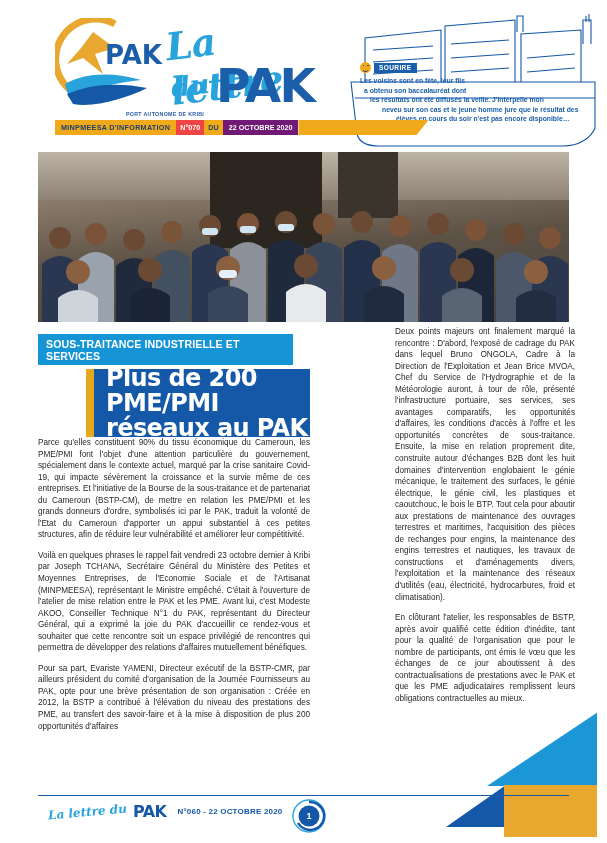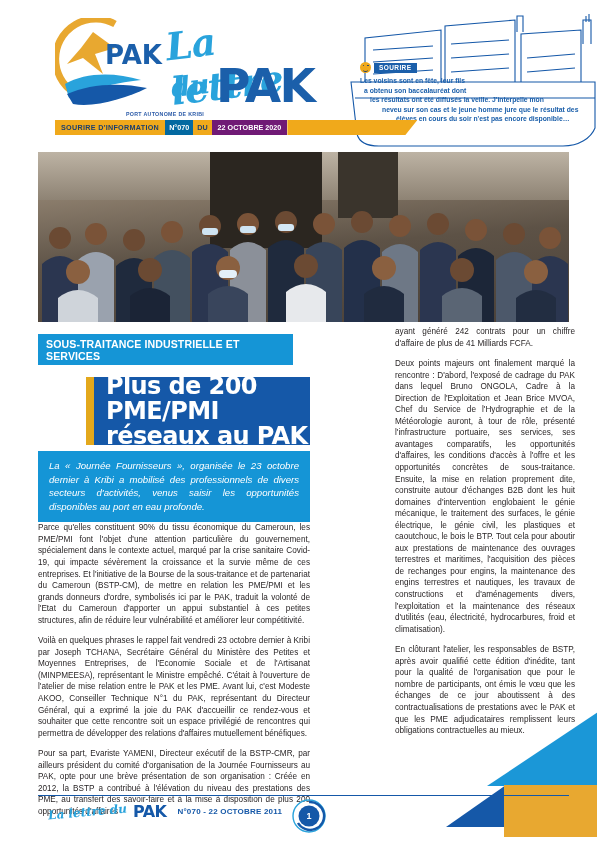--- a/index.html
+++ b/index.html
@@ -55,21 +55,21 @@
   .st1{padding-left:0px;}
   .st2{padding-left:4px;}
   .st3{padding-left:10px;}
   .st4{padding-left:22px;}
   .st5{padding-left:36px;}
 
   
   .bulletin{position:absolute;left:55px;top:120px;height:15px;display:flex;align-items:stretch;z-index:12;}
   .bl-a{background:#F0A91B;color:#1b3f6e;font-size:7.2px;font-weight:bold;
       display:flex;align-items:center;padding:0 6px;letter-spacing:.3px;}
-  .bl-num{background:#0369a1;color:#fff;font-size:7.2px;font-weight:bold;
+  .bl-num{background:#ef4444;color:#fff;font-size:7.2px;font-weight:bold;
       display:flex;align-items:center;padding:0 4px;}
   .bl-du{background:#F0A91B;color:#1b3f6e;font-size:7.2px;font-weight:bold;
       display:flex;align-items:center;padding:0 4px;}
   .bl-date{background:#701a75;color:#fff;font-size:7.2px;font-weight:bold;
       display:flex;align-items:center;padding:0 6px;}
   .bl-tail{background:#F0A91B;width:130px;
       clip-path:polygon(0 0,100% 0,calc(100% - 12px) 100%,0 100%);}
 
   
   .photo{position:absolute;left:38px;top:152px;width:531px;height:170px;overflow:hidden;}
@@ -77,21 +77,21 @@
   .ph-wall{position:absolute;left:0;top:0;width:100%;height:48px;background:linear-gradient(180deg,#bdb3a4,#8e8374);}
   .ph-door{position:absolute;left:172px;top:0;width:112px;height:96px;background:#2b2620;}
   .ph-door2{position:absolute;left:300px;top:0;width:60px;height:66px;background:#3a342c;}
   .crowd{position:absolute;left:0;bottom:0;width:100%;height:132px;}
 
   
   .lcol{position:absolute;left:38px;top:334px;width:272px;}
 
   .kicker{background:#1595D6;color:#fff;font-size:10.6px;font-weight:bold;
      letter-spacing:.1px;padding:3.5px 8px;width:255px;box-sizing:border-box;}
-  .headline-wrap{display:flex;margin-top:12px;height:68px;padding-left:48px;}
+  .headline-wrap{display:flex;margin-top:4px;height:68px;padding-left:48px;}
   .hl-bar{width:8px;background:#E3A81C;}
   .hl-box{flex:1;background:#1558A8;display:flex;align-items:center;padding-left:12px;}
   .hl-text{color:#fff;font-size:24px;font-weight:bold;line-height:25px;
      font-family:"DejaVu Sans",sans-serif;letter-spacing:-.6px;}
   .intro{margin-top:6px;background:#1595D6;color:#fff;font-style:italic;
      font-size:9.6px;line-height:13.6px;padding:8px 11px 9px 11px;
      text-align:justify;font-family:"Liberation Sans",sans-serif;}
 
   .bodytext{font-size:8.2px;line-height:11.55px;color:#231f20;text-align:justify;
      hyphens:none;}
@@ -181,21 +181,21 @@
       <div class="smile-text">
         <div class="st1">Les voisins sont en fête, leur fils</div>
         <div class="st2">a obtenu son baccalauréat dont</div>
         <div class="st3">les résultats ont été diffusés la veille. J'interpelle mon</div>
         <div class="st4">neveu sur son cas et le jeune homme jure que le résultat des</div>
         <div class="st5">élèves en cours du soir n'est pas encore disponible…</div>
       </div>
     </div>
 
     <div class="bulletin">
-      <div class="bl-a">SOURIRE D'INFORMATION</div>
+      <div class="bl-a">MINPMEESA D'INFORMATION</div>
       <div class="bl-num">N°070</div>
       <div class="bl-du">DU</div>
       <div class="bl-date">22 OCTOBRE 2020</div>
       <div class="bl-tail"></div>
     </div>
   </div>
 
   <div class="photo">
     <div class="ph-bg"></div>
     <div class="ph-wall"></div>
@@ -260,46 +260,44 @@
     <div class="headline-wrap">
       <div class="hl-bar"></div>
       <div class="hl-box">
         <div class="hl-text">
           <div>Plus de 200 PME/PMI</div>
           <div>réseaux au PAK</div>
         </div>
       </div>
     </div>
 
-    <div class="intro">La « Journée Fournisseurs », organisée le 23 octobre dernier à Kribi a mobilisé des professionnels de divers secteurs d'activités, venus saisir les opportunités disponibles au port en eau profonde.</div>
 
     <div class="bodytext">
       <p>Parce qu'elles constituent 90% du tissu économique du Cameroun, les PME/PMI font l'objet d'une attention particulière du gouvernement, spécialement dans le contexte actuel, marqué par la crise sanitaire Covid-19, qui impacte sévèrement la croissance et la survie même de ces entreprises. Et l'initiative de la Bourse de la sous-traitance et de partenariat du Cameroun (BSTP-CM), de mettre en relation les PME/PMI et les grands donneurs d'ordre, symbolisés ici par le PAK, traduit la volonté de l'Etat du Cameroun d'apporter un appui substantiel à ces petites structures, afin de réduire leur vulnérabilité et améliorer leur compétitivité.</p>
       <p>Voilà en quelques phrases le rappel fait vendredi 23 octobre dernier à Kribi par Joseph TCHANA, Secrétaire Général du Ministère des Petites et Moyennes Entreprises, de l'Economie Sociale et de l'Artisanat (MINPMEESA), représentant le Ministre empêché. C'était à l'ouverture de l'atelier de mise relation entre le PAK et les PME. Avant lui, c'est Modeste AKOO, Conseiller Technique N°1 du PAK, représentant du Directeur Général, qui a exprimé la joie du PAK d'accueillir ce rendez-vous et souhaiter que cette rencontre soit un espace privilégié de rencontres qui permettra de développer des relations d'affaires mutuellement bénéfiques.</p>
       <p>Pour sa part, Evariste YAMENI, Directeur exécutif de la BSTP-CMR, par ailleurs président du comité d'organisation de la Journée Fournisseurs au PAK, opte pour une brève présentation de son organisation : Créée en 2012, la BSTP a contribué à l'élévation du niveau des prestations des PME, au transfert des savoir-faire et à la mise à disposition de plus 200 opportunités d'affaires</p>
     </div>
   </div>
 
   <div class="rcol">
     <div class="bodytext">
-      <p>ayant généré 242 contrats pour un chiffre d'affaire de plus de 41 Milliards FCFA.</p>
       <p>Deux points majeurs ont finalement marqué la rencontre : D'abord, l'exposé de cadrage du PAK dans lequel Bruno ONGOLA, Cadre à la Direction de l'Exploitation et Jean Brice MVOA, Chef du Service de l'Hydrographie et de la Météorologie auront, à tour de rôle, présenté l'infrastructure portuaire, ses services, ses avantages comparatifs, les opportunités d'affaires, les conditions d'accès à l'offre et les opportunités concrètes de sous-traitance. Ensuite, la mise en relation proprement dite, construite autour d'échanges B2B dont les huit domaines d'intervention englobaient le génie mécanique, le traitement des surfaces, le génie électrique, le génie civil, les plastiques et caoutchouc, le bois le BTP. Tout cela pour aboutir aux prestations de maintenance des ouvrages terrestres et maritimes, l'acquisition des pièces de rechanges pour engins, la maintenance des engins terrestres et nautiques, les travaux de constructions et d'aménagements divers, l'exploitation et la maintenance des réseaux d'utilités (eau, électricité, hydrocarbures, froid et climatisation).</p>
       <p>En clôturant l'atelier, les responsables de BSTP, après avoir qualifié cette édition d'inédite, tant pour la qualité de l'organisation que pour le nombre de participants, ont émis le vœu que les échanges de ce jour aboutissent à des contractualisations de prestations avec le PAK et que les PME adjudicataires remplissent leurs obligations contractuelles au mieux.</p>
     </div>
   </div>
 
   <div class="tri-blue"></div>
   <div class="tri-navy"></div>
   <div class="tri-gold2"></div>
 
   <div class="footer-rule"></div>
   <div class="foot">
     <div class="foot-script">La lettre du</div>
     <div class="foot-pak">PAK</div>
-    <div class="foot-meta">N°070 - 22 OCTOBRE 2011</div>
+    <div class="foot-meta">N°060 - 22 OCTOBRE 2020</div>
   </div>
 
   <div class="pagebadge">
     <svg width="34" height="34" viewBox="0 0 34 34">
       <circle cx="17" cy="17" r="16" fill="none" stroke="#29A3DC" stroke-width="1.4"></circle>
       <path d="M17 3 A14 14 0 1 1 6 24" fill="none" stroke="#1558A8" stroke-width="2.4"></path>
       <circle cx="17" cy="17" r="10.5" fill="#1558A8"></circle>
     </svg>
     <div class="pb-num">1</div>
   </div>

